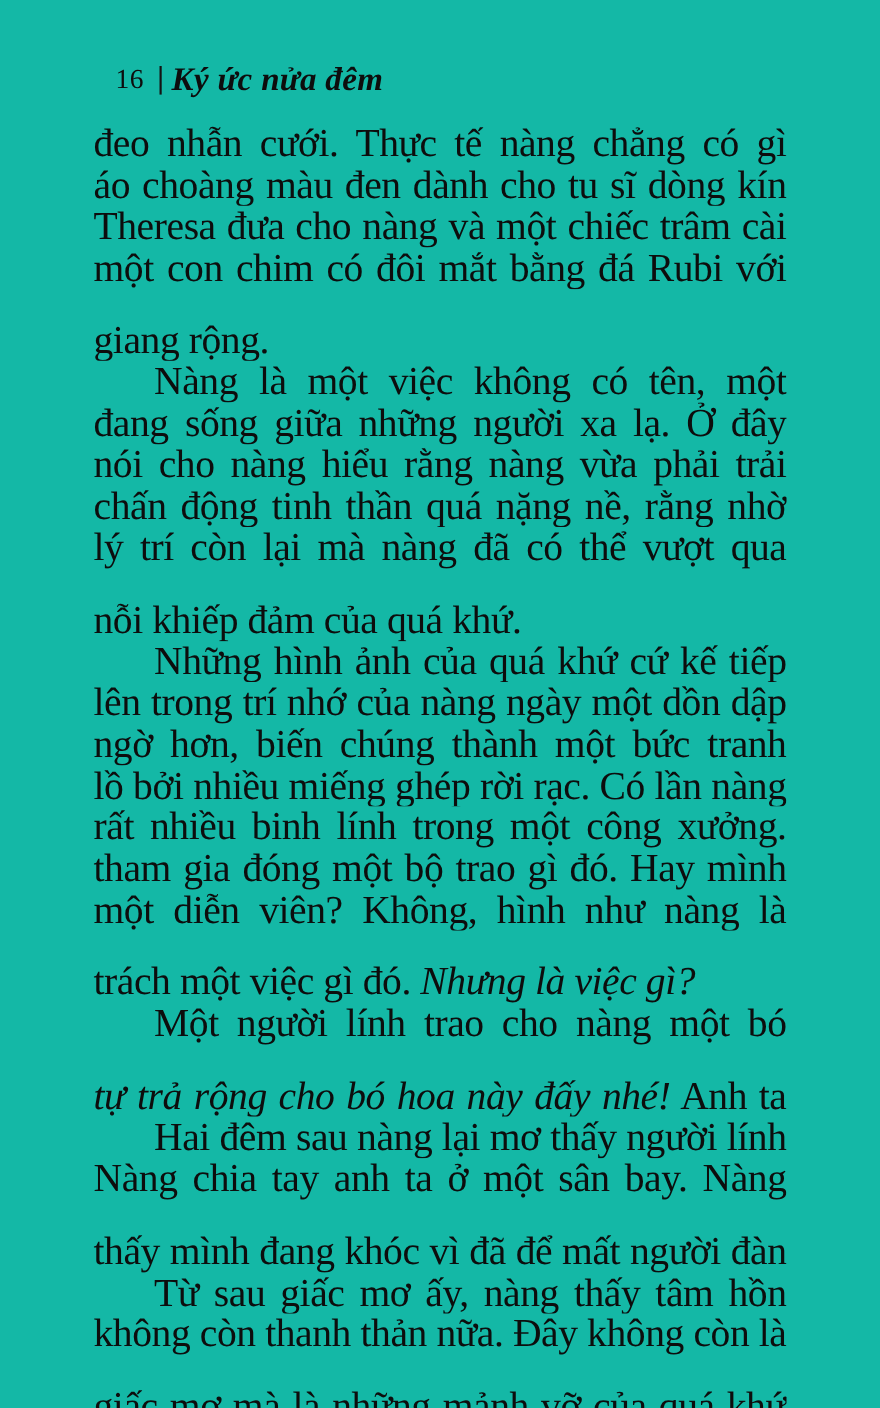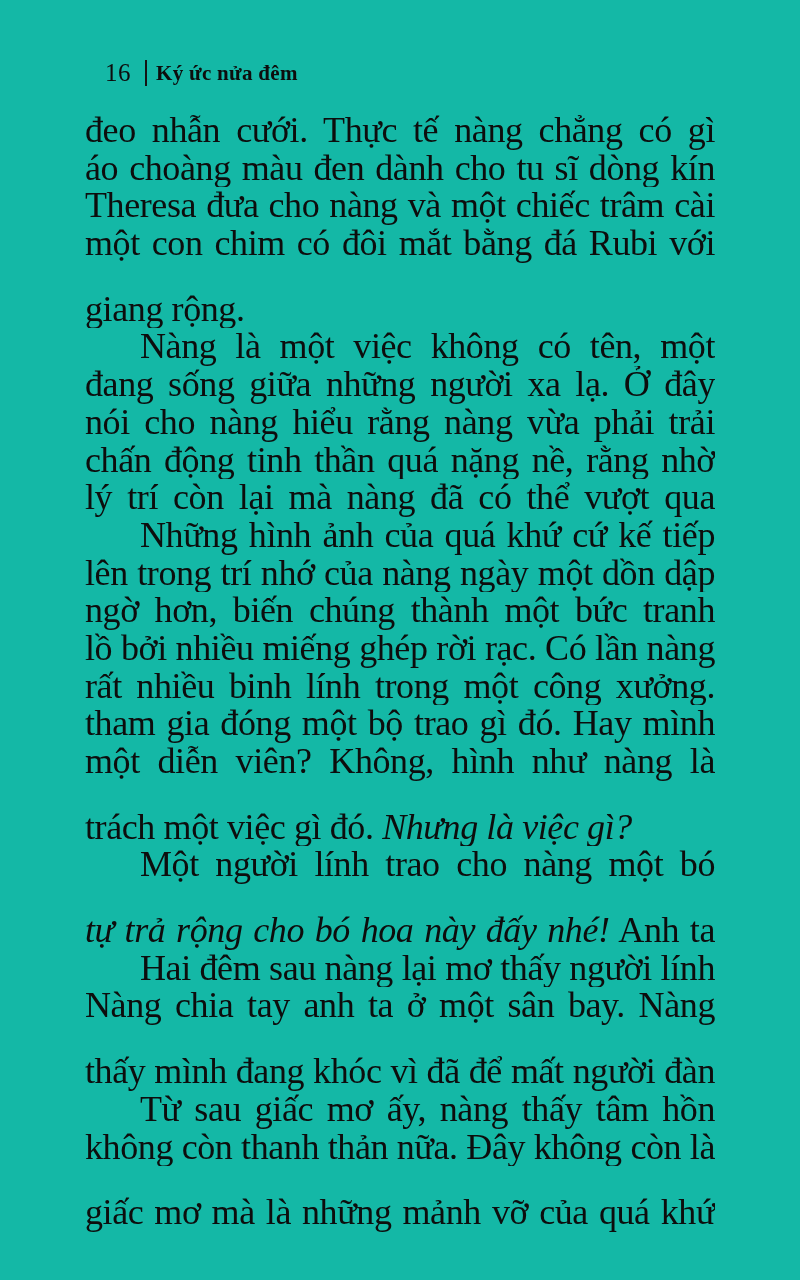--- a/index.html
+++ b/index.html
@@ -31,22 +31,23 @@
     letter-spacing: 0.5px;
   }
   .header-sep {
     display: inline-block;
     width: 2px;
     height: 26px;
     background: #141414;
     margin: 0 9px 0 14px;
   }
   .book-title {
+    font-style: italic;
     font-weight: bold;
-    font-size: 21px;
+    font-size: 30px;
     letter-spacing: 0.3px;
   }
   
   .page-body {
     position: absolute;
     left: 85px;
     top: 112px;
     width: 630px;
   }
   .line {
@@ -85,20 +86,21 @@
       <div class="line"><span>đeo nhẫn cưới. Thực tế nàng chẳng có gì ngoài chiếc</span></div>
       <div class="line"><span>áo choàng màu đen dành cho tu sĩ dòng kín mà mẹ</span></div>
       <div class="line"><span>Theresa đưa cho nàng và một chiếc trâm cài áo bằng</span></div>
       <div class="line"><span>một con chim có đôi mắt bằng đá Rubi với đôi cánh</span></div>
       <div class="line last"><span>giang rộng.</span></div>
       <div class="line indent"><span>Nàng là một việc không có tên, một người xa lạ</span></div>
       <div class="line"><span>đang sống giữa những người xa lạ. Ở đây chẳng có ai</span></div>
       <div class="line"><span>nói cho nàng hiểu rằng nàng vừa phải trải qua một</span></div>
       <div class="line"><span>chấn động tinh thần quá nặng nề, rằng nhờ vào chút</span></div>
       <div class="line"><span>lý trí còn lại mà nàng đã có thể vượt qua được những</span></div>
+      <div class="line last"><span>nỗi khiếp đảm của quá khứ.</span></div>
       <div class="line indent"><span>Những hình ảnh của quá khứ cứ kế tiếp nhau hiện</span></div>
       <div class="line"><span>lên trong trí nhớ của nàng ngày một dồn dập hơn, bất</span></div>
       <div class="line"><span>ngờ hơn, biến chúng thành một bức tranh ghép khổng</span></div>
       <div class="line"><span>lồ bởi nhiều miếng ghép rời rạc. Có lần nàng thấy có</span></div>
       <div class="line"><span>rất nhiều binh lính trong một công xưởng. Họ đang</span></div>
       <div class="line"><span>tham gia đóng một bộ trao gì đó. Hay mình cũng là</span></div>
       <div class="line"><span>một diễn viên? Không, hình như nàng là người phụ</span></div>
       <div class="line last"><span>trách một việc gì đó. </span><span class="italic">Nhưng là việc gì?</span></div>
       <div class="line indent"><span>Một người lính trao cho nàng một bó hoa, </span><span class="italic">cô phải</span></div>
       <div class="line last"><span class="italic">tự trả rộng cho bó hoa này đấy nhé!</span><span> Anh ta cười nói.</span></div>

